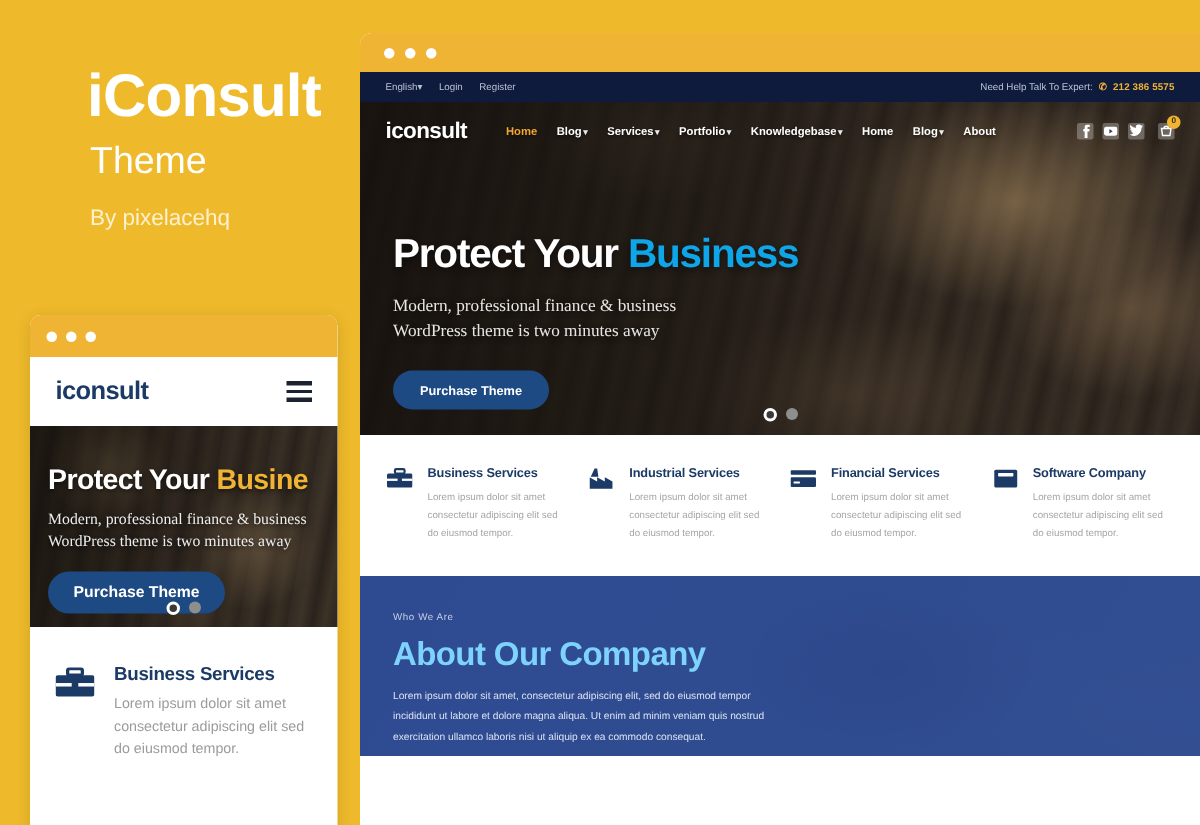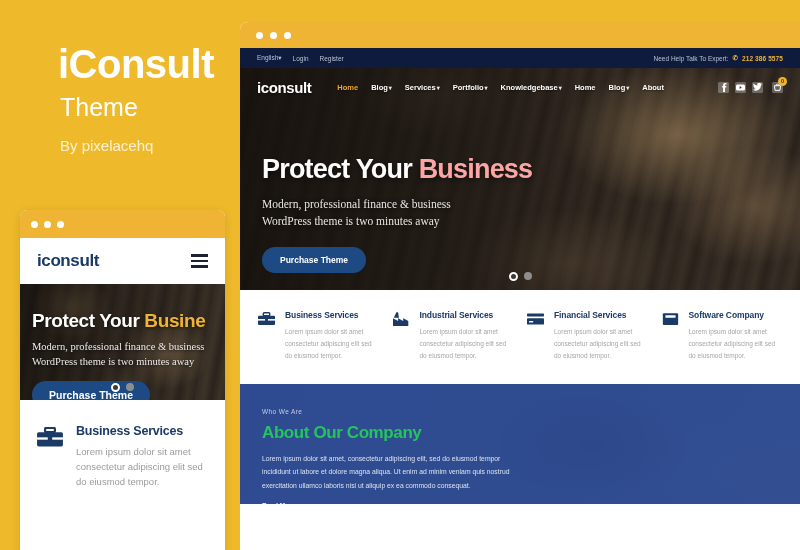--- a/index.html
+++ b/index.html
@@ -75,21 +75,21 @@
     font-size: 17px;
     font-weight: bold;
     color: #1b3a66;
     letter-spacing: -0.4px;
   }
   .hamburger { display: flex; flex-direction: column; gap: 3px; }
   .hamburger span { width: 17px; height: 2.6px; background: #1b2330; display: block; }
 
   .mobile-hero {
     position: relative;
-    height: 116px;
+    height: 134px;
     overflow: hidden;
     background: #3b3229;
   }
   .mobile-hero .photo { position: absolute; inset: 0; }
   .mobile-hero-content {
     position: absolute;
     left: 12px; top: 26px;
     right: 0;
     z-index: 4;
   }
@@ -236,21 +236,21 @@
     z-index: 4;
     padding: 48px 0 0 22px;
   }
   .hero-title {
     font-size: 27px;
     font-weight: bold;
     color: #ffffff;
     letter-spacing: -0.8px;
     text-shadow: 0 2px 5px rgba(0,0,0,0.45);
   }
-  .hero-title .accent { color: #fca5a5; }
+  .hero-title .accent { color: #0ea5e9; }
   .hero-sub {
     font-family: "Liberation Serif", serif;
     font-size: 11.5px;
     color: #e8e6e3;
     line-height: 1.52;
     margin-top: 11px;
     text-shadow: 0 1px 4px rgba(0,0,0,0.6);
   }
   .hero-btn {
     display: inline-block;
@@ -287,23 +287,23 @@
     position: relative;
     height: 120px;
     background: #2f4b91;
     overflow: hidden;
   }
   .about .photo { position: absolute; inset: 0; }
   .about-overlay { position: absolute; inset: 0; background: rgba(47,75,145,0.88); }
   .about-content { position: relative; z-index: 3; padding: 24px 0 0 22px; }
   .about-label { font-size: 6.5px; color: #c3cde6; letter-spacing: 0.4px; }
   .about-title {
-    font-size: 17px;
-    font-weight: bold;
-    color: #22c55e;
+    font-size: 22px;
+    font-weight: bold;
+    color: #7dd3fc;
     margin-top: 8px;
     letter-spacing: -0.4px;
   }
   .about-text {
     font-size: 6.8px;
     color: #dbe2f2;
     line-height: 1.95;
     margin-top: 9px;
     max-width: 268px;
   }

